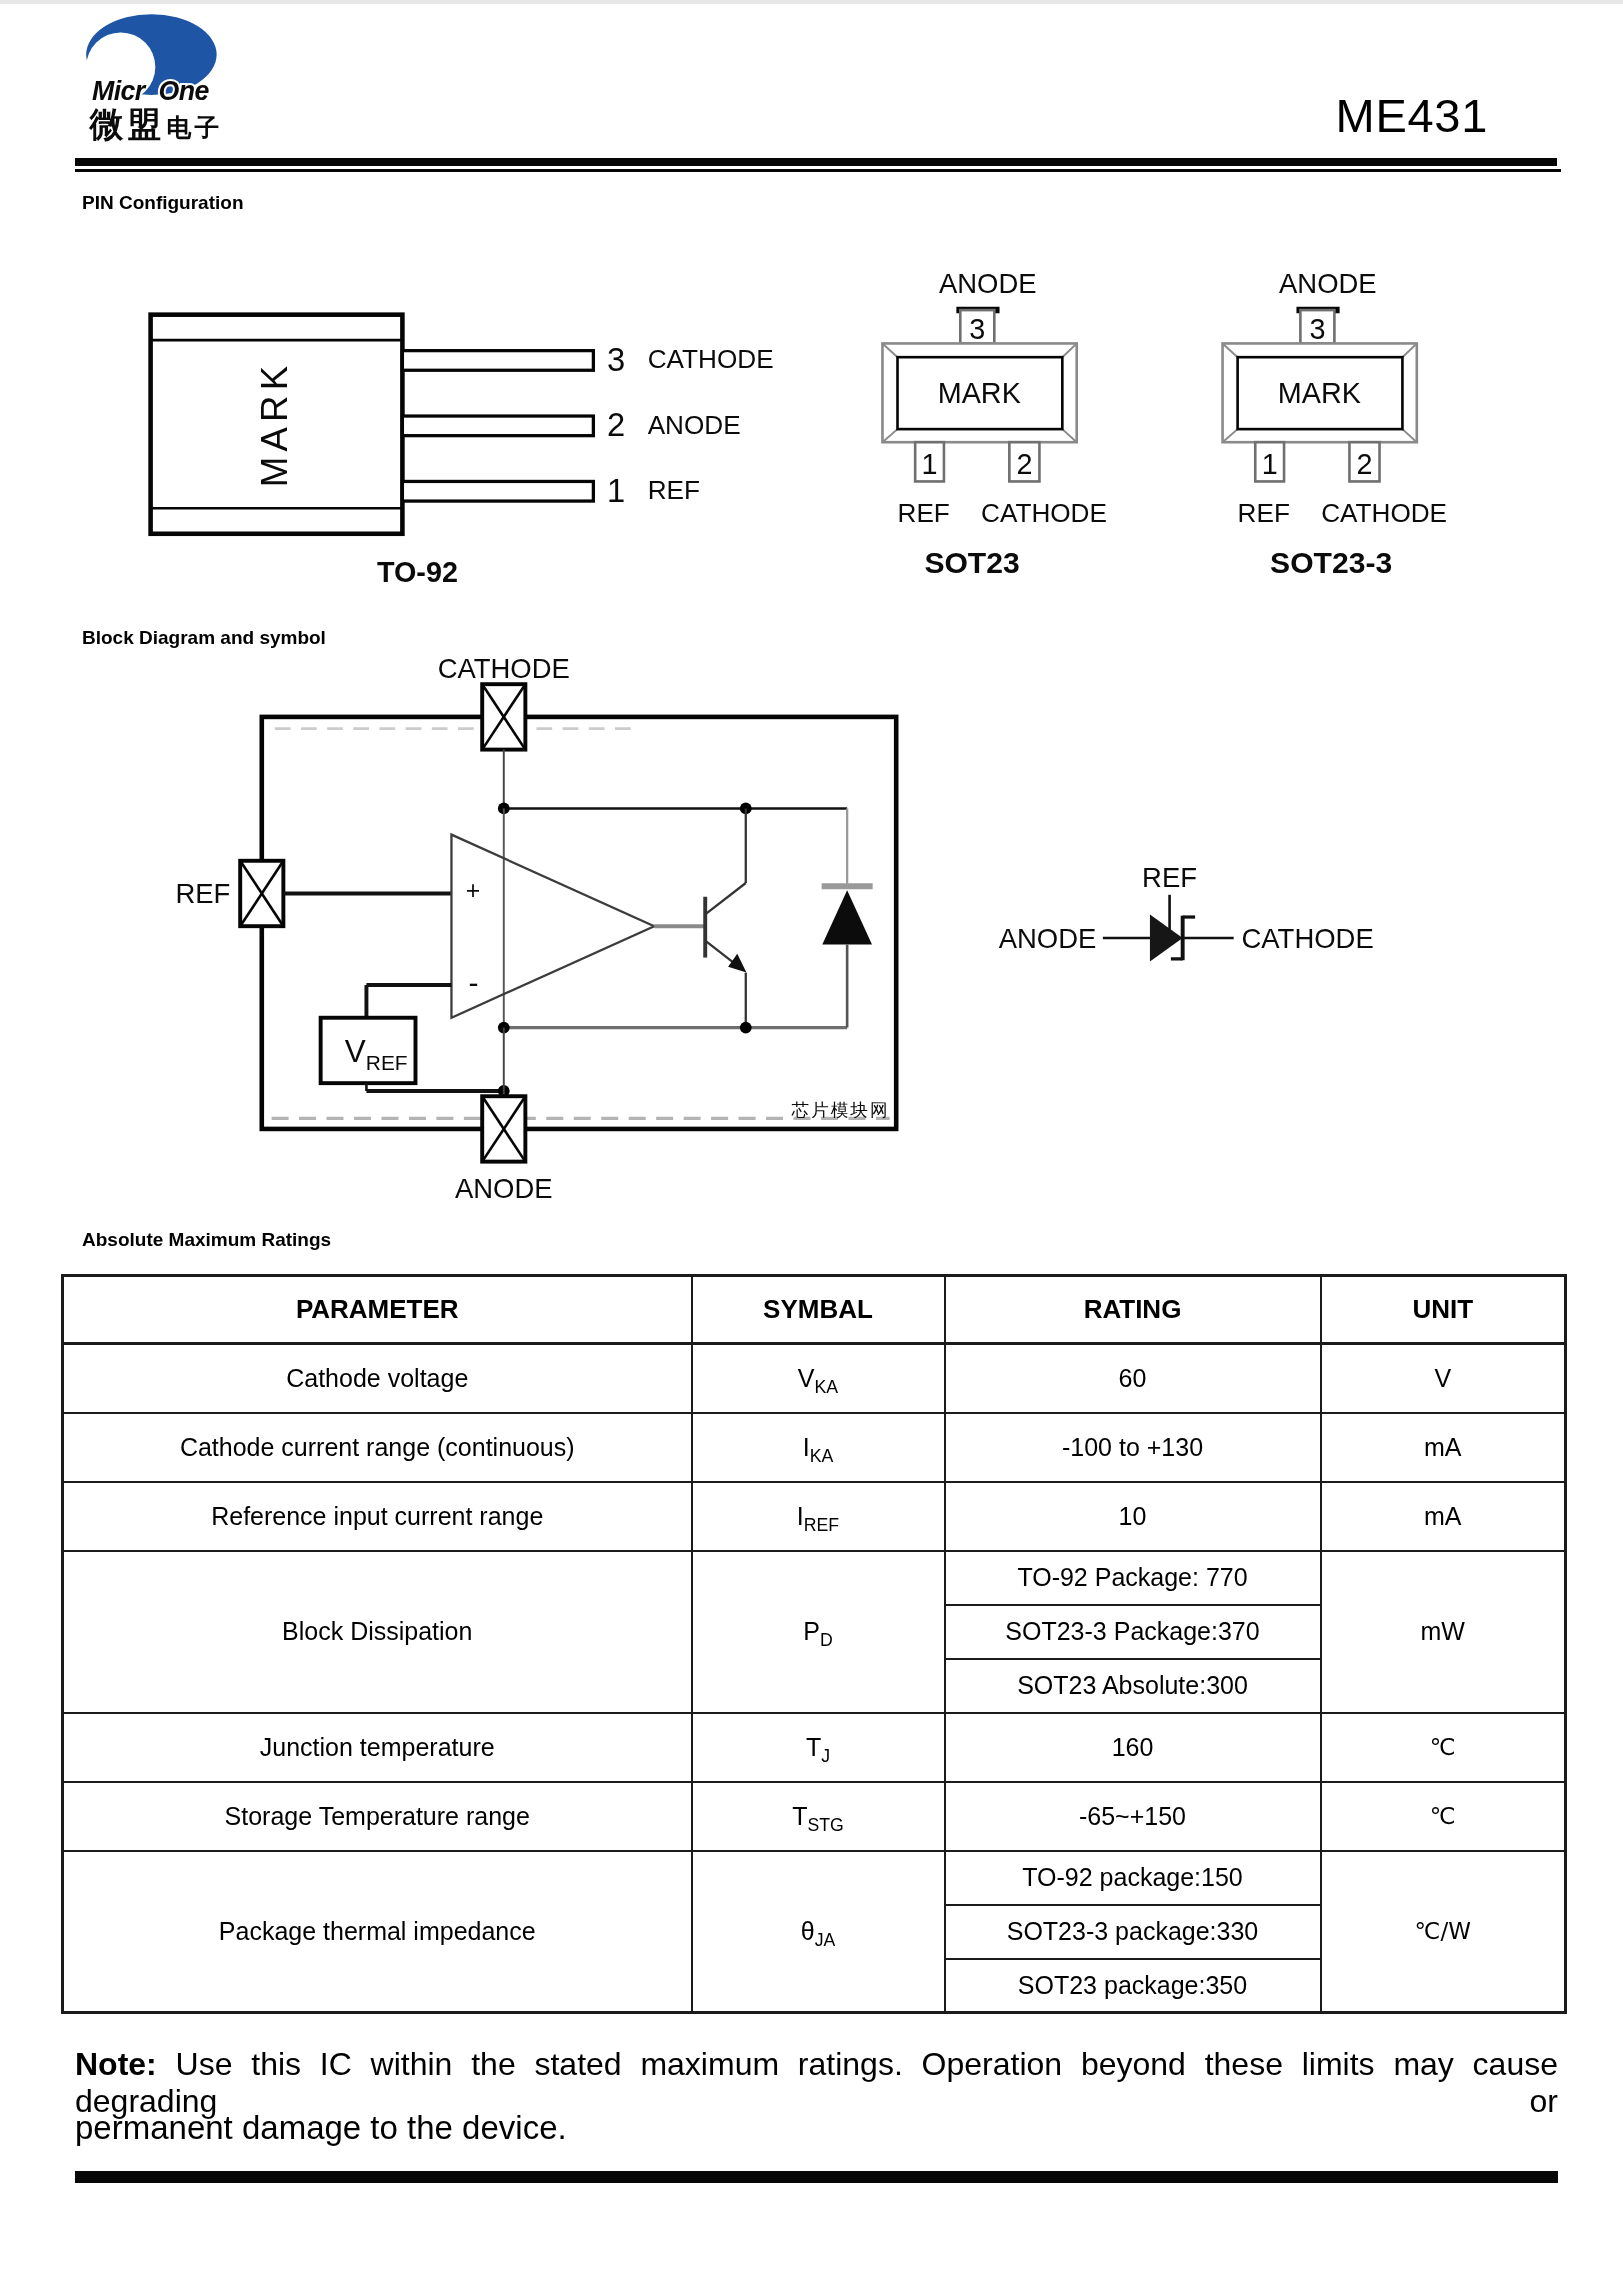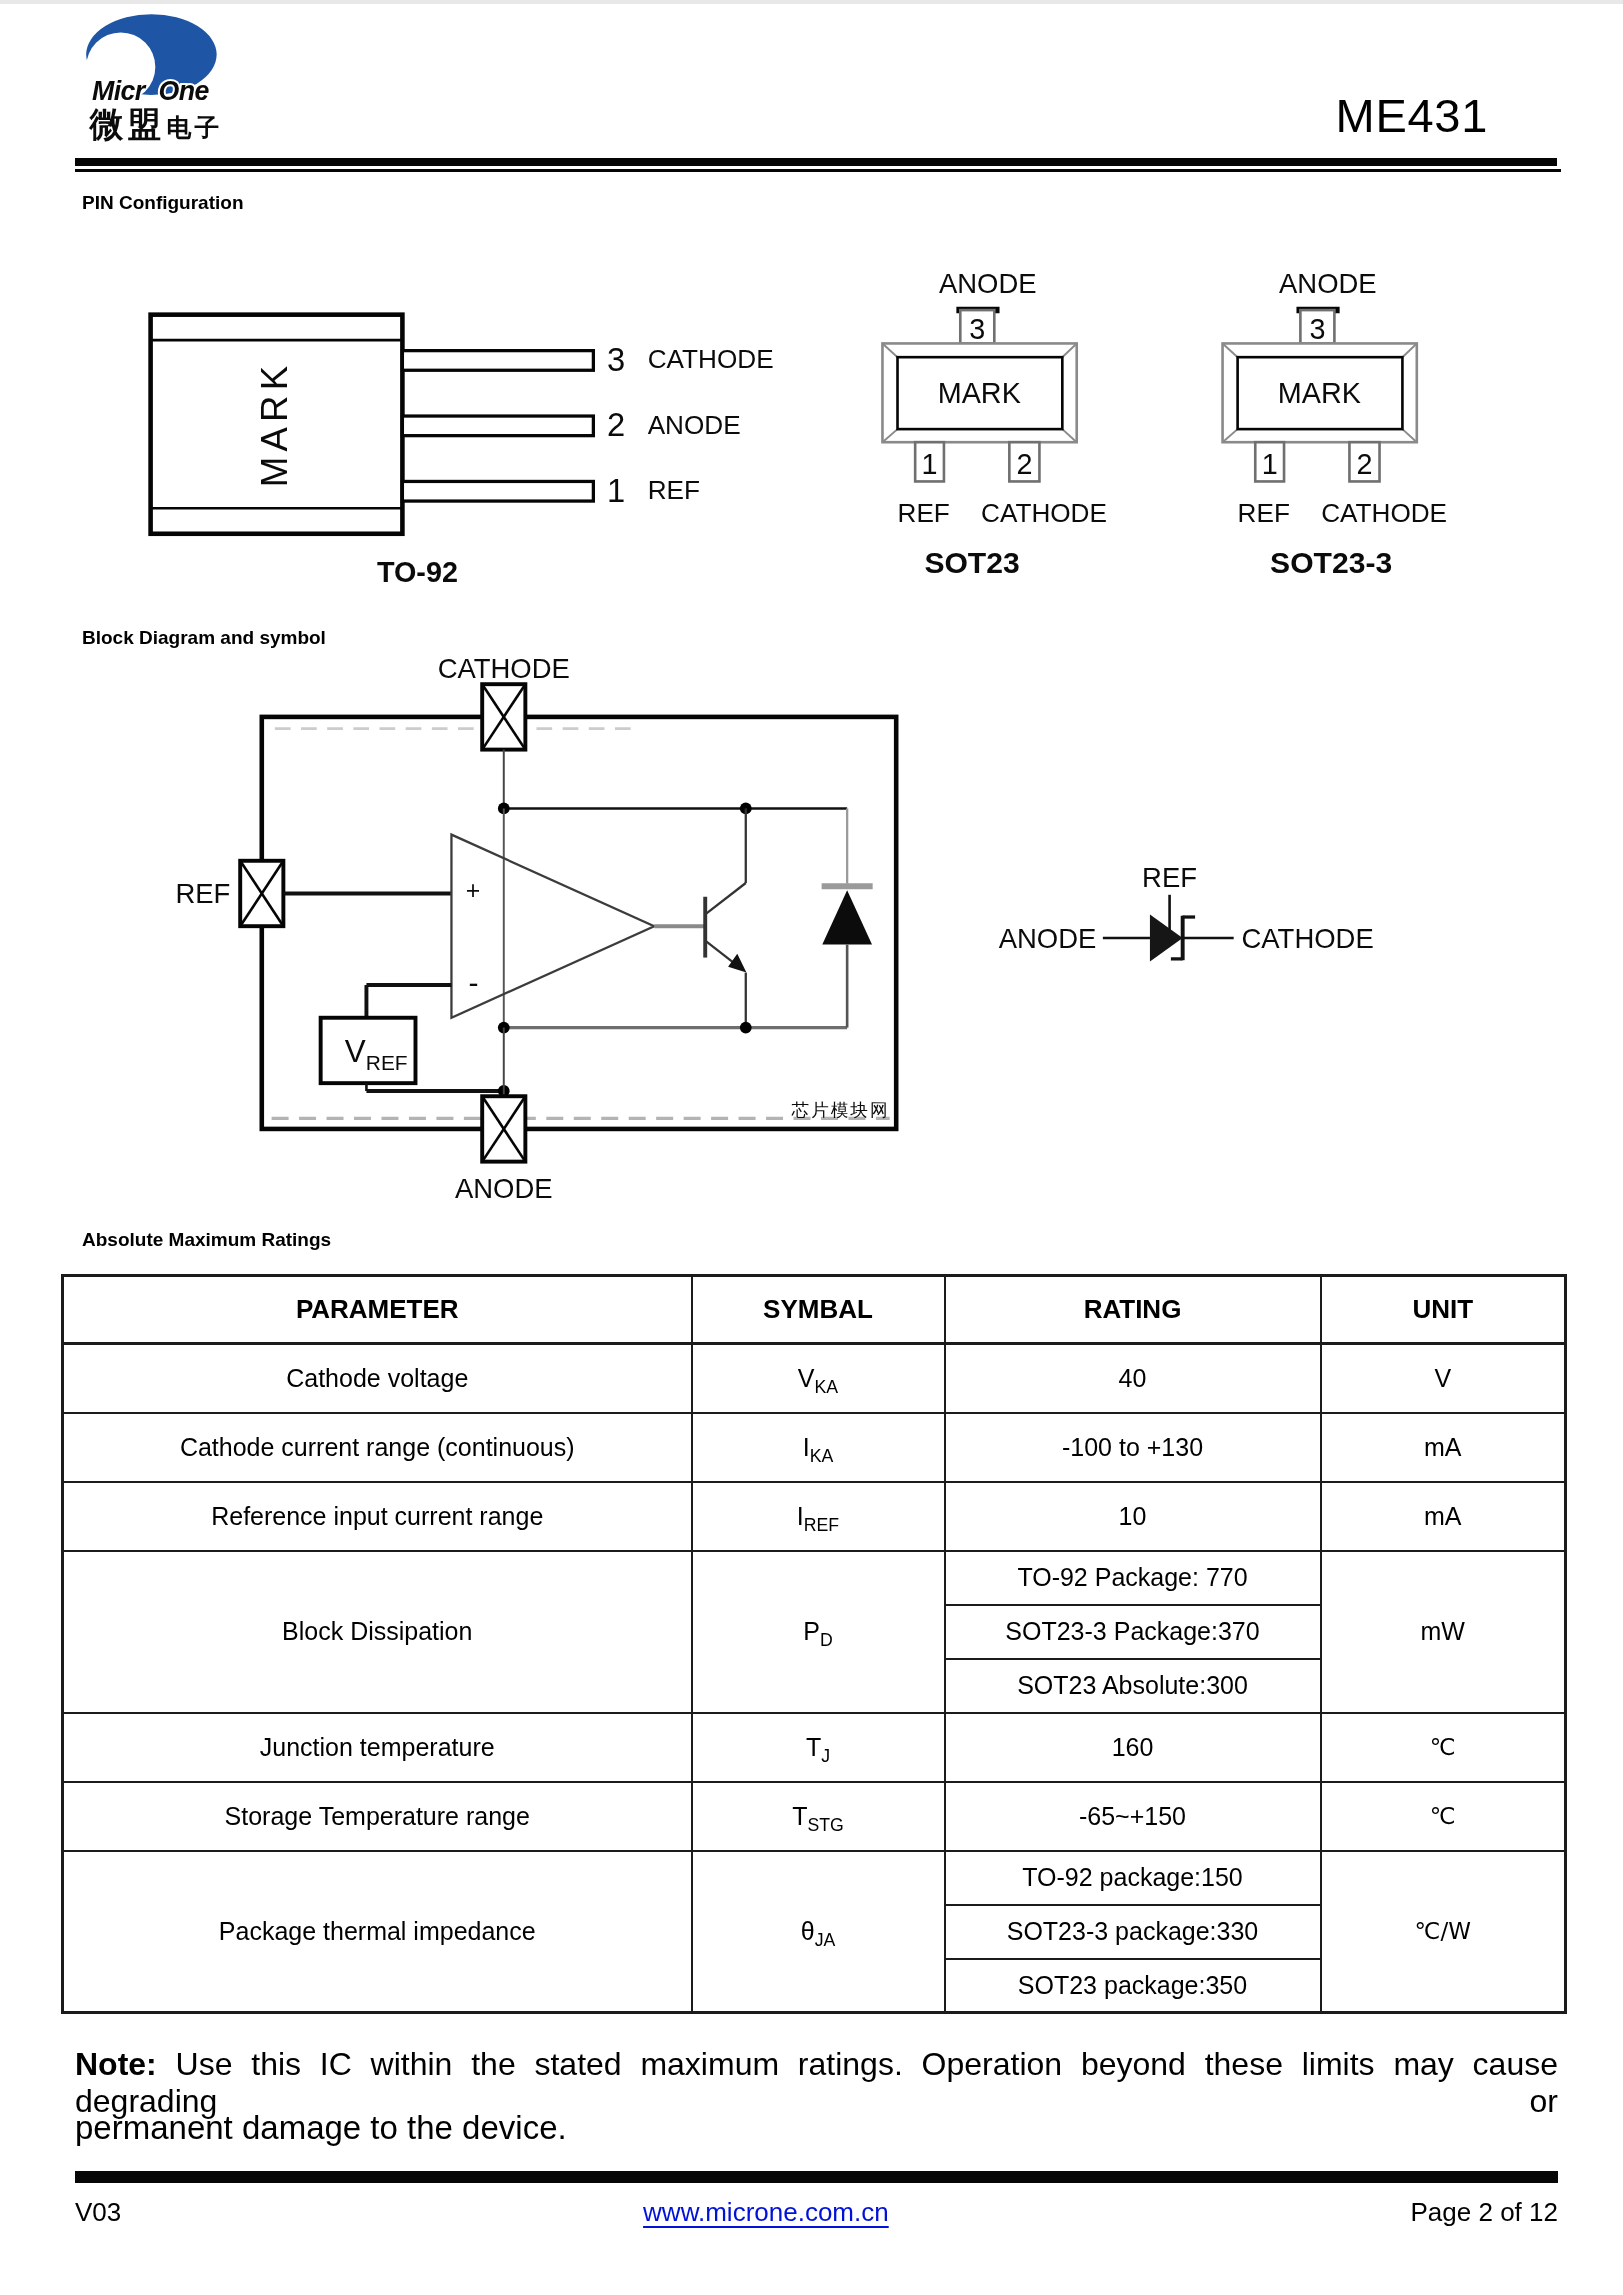--- a/index.html
+++ b/index.html
@@ -230,21 +230,21 @@
     <tbody>
         <tr class="hdr">
       <th>PARAMETER</th>
       <th>SYMBAL</th>
       <th>RATING</th>
       <th>UNIT</th>
     </tr>
     <tr class="row">
       <td>Cathode voltage</td>
       <td><span>V</span><sub class="ssub">KA</sub></td>
-      <td>40</td>
+      <td>60</td>
       <td>V</td>
     </tr>
     <tr class="row">
       <td>Cathode current range (continuous)</td>
       <td><span>I</span><sub class="ssub">KA</sub></td>
       <td>-100 to +130</td>
       <td>mA</td>
     </tr>
     <tr class="row">
       <td>Reference input current range</td>
@@ -288,20 +288,15 @@
     <tr class="subrow">
           <td>SOT23 package:350</td>
         </tr>
   </tbody>
     </table>
 
   <div class="abs note1"><span class="nb">Note:</span> <span>Use this IC within the stated maximum ratings. Operation beyond these limits may cause degrading or</span></div>
   <div class="abs note2">permanent damage to the device.</div>
 
   <div class="abs footer-bar"></div>
-  <div class="abs footer">
-    <span>V03</span>
-    <span class="f-link">www.microne.com.cn</span>
-    <span>Page 2 of 12</span>
-  </div>
 
 </div>
 
 
 </body></html>

